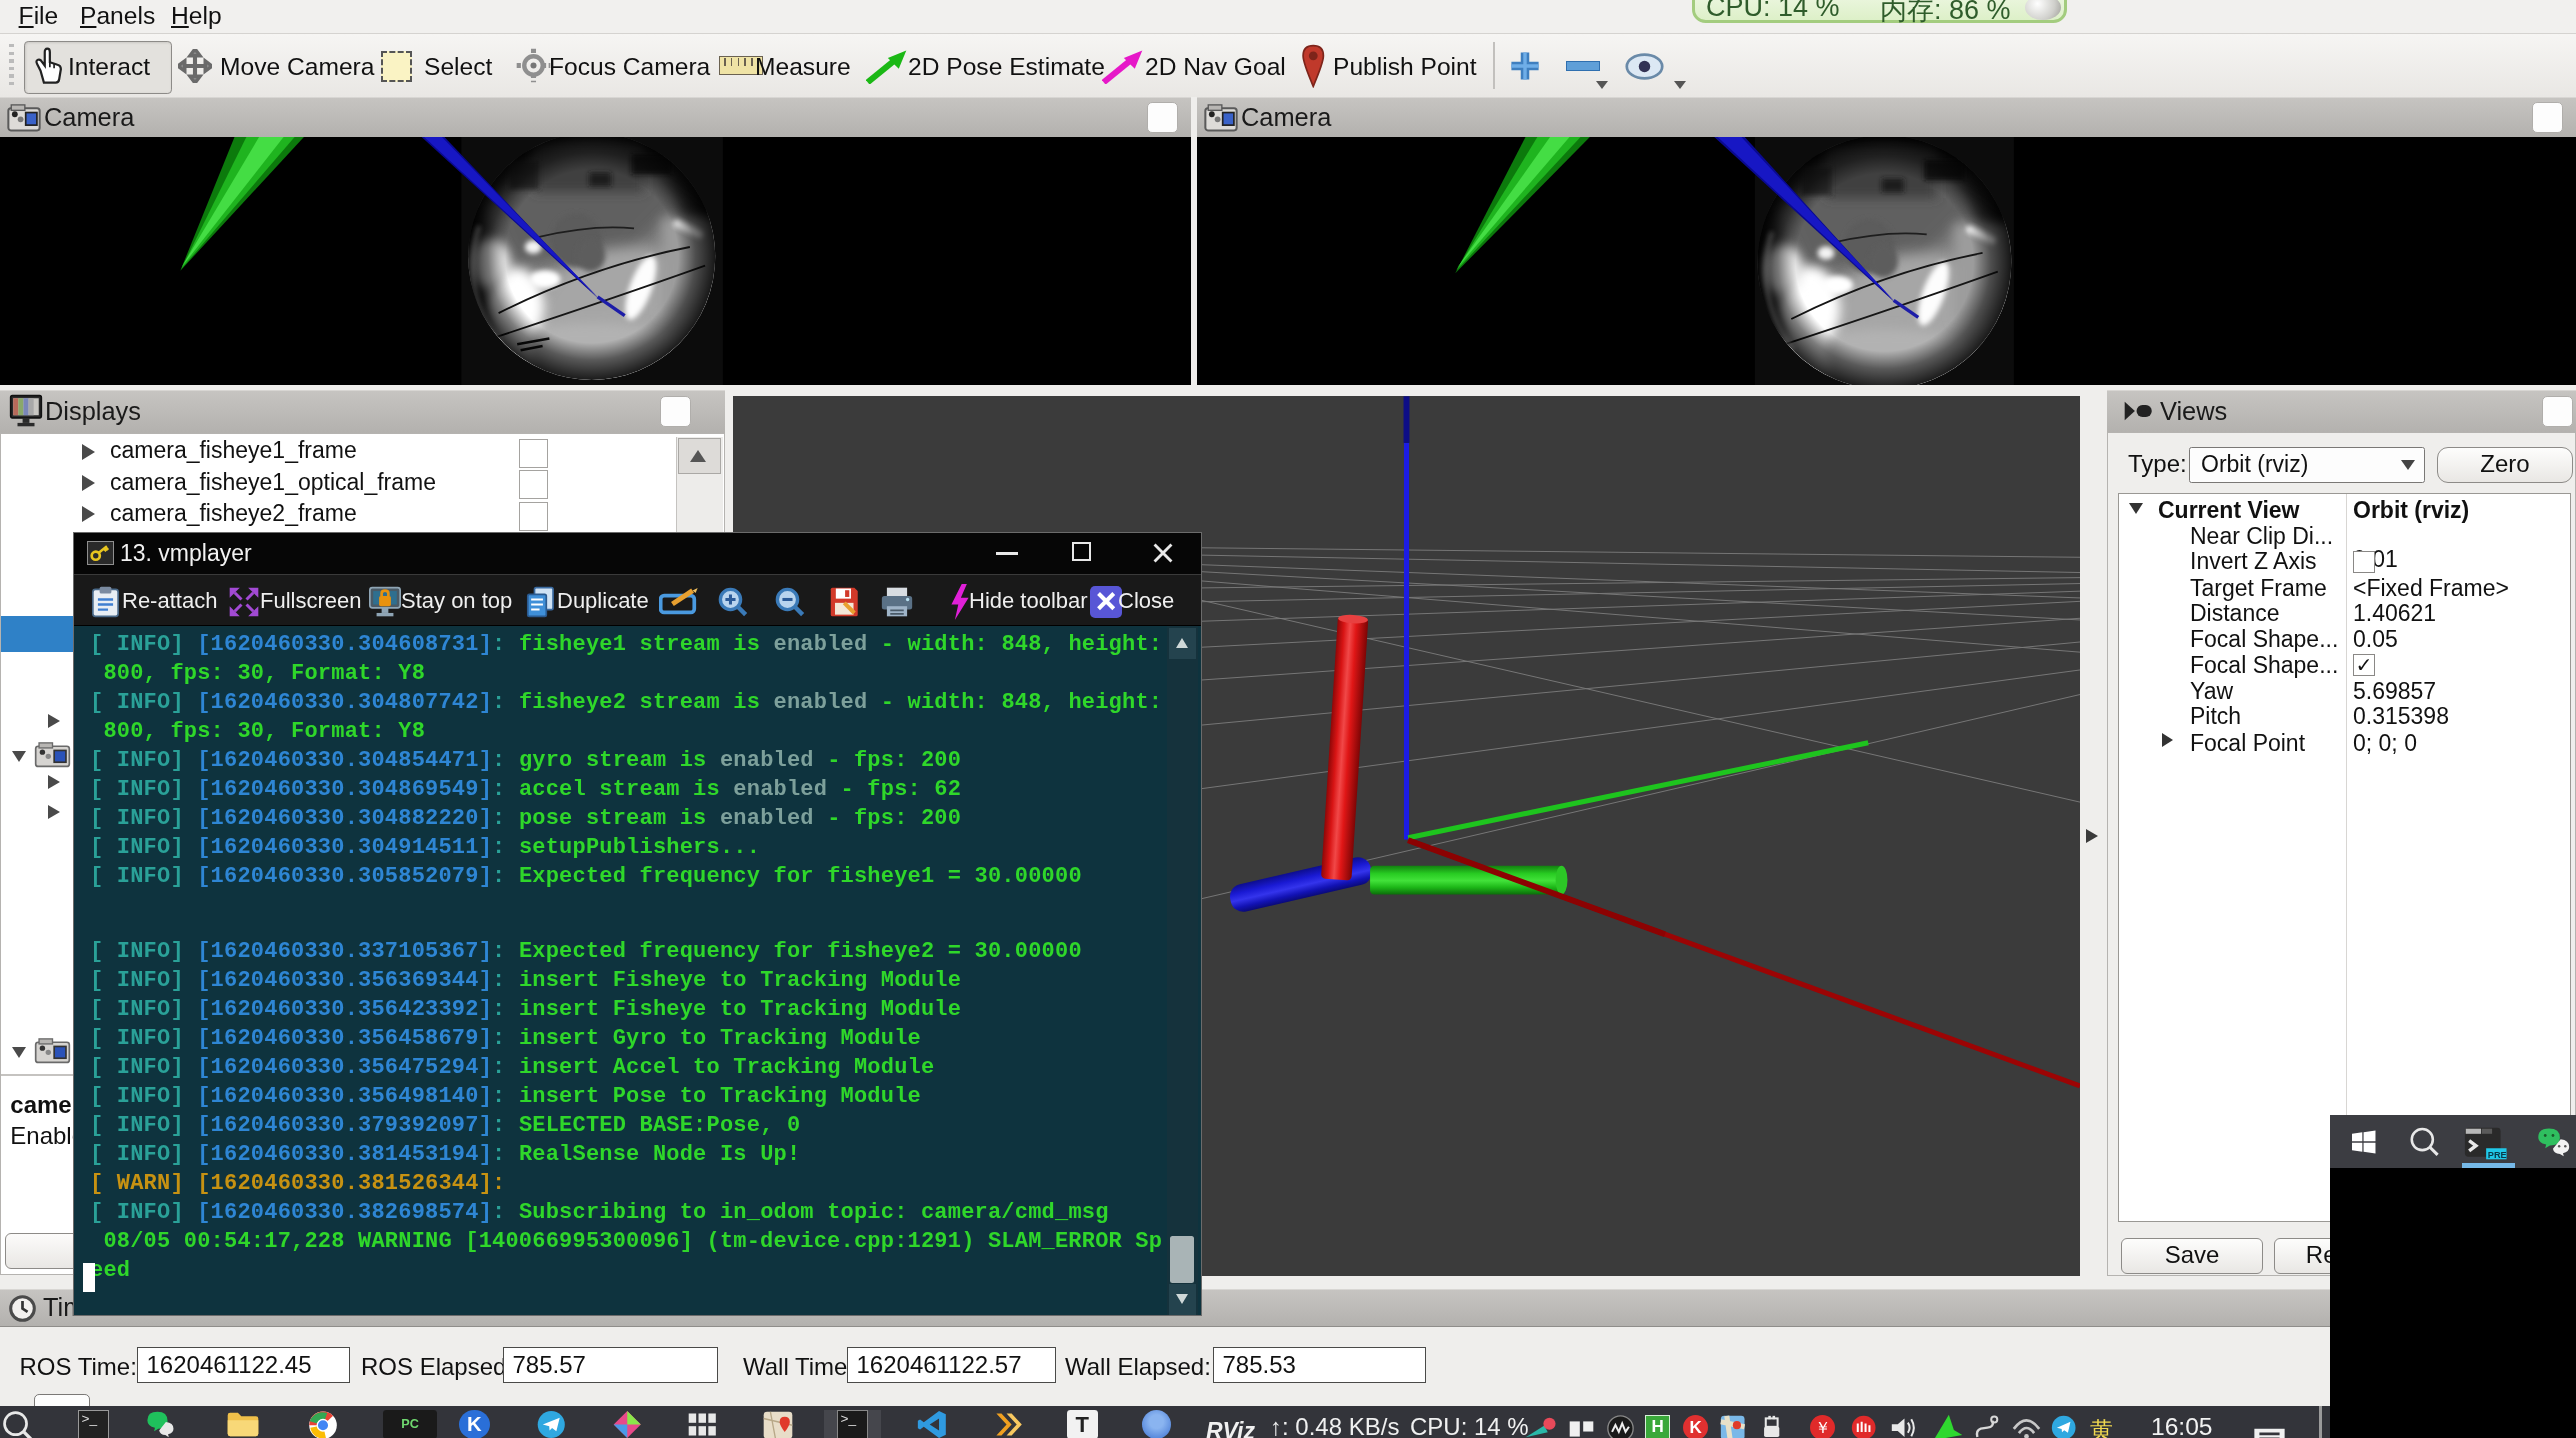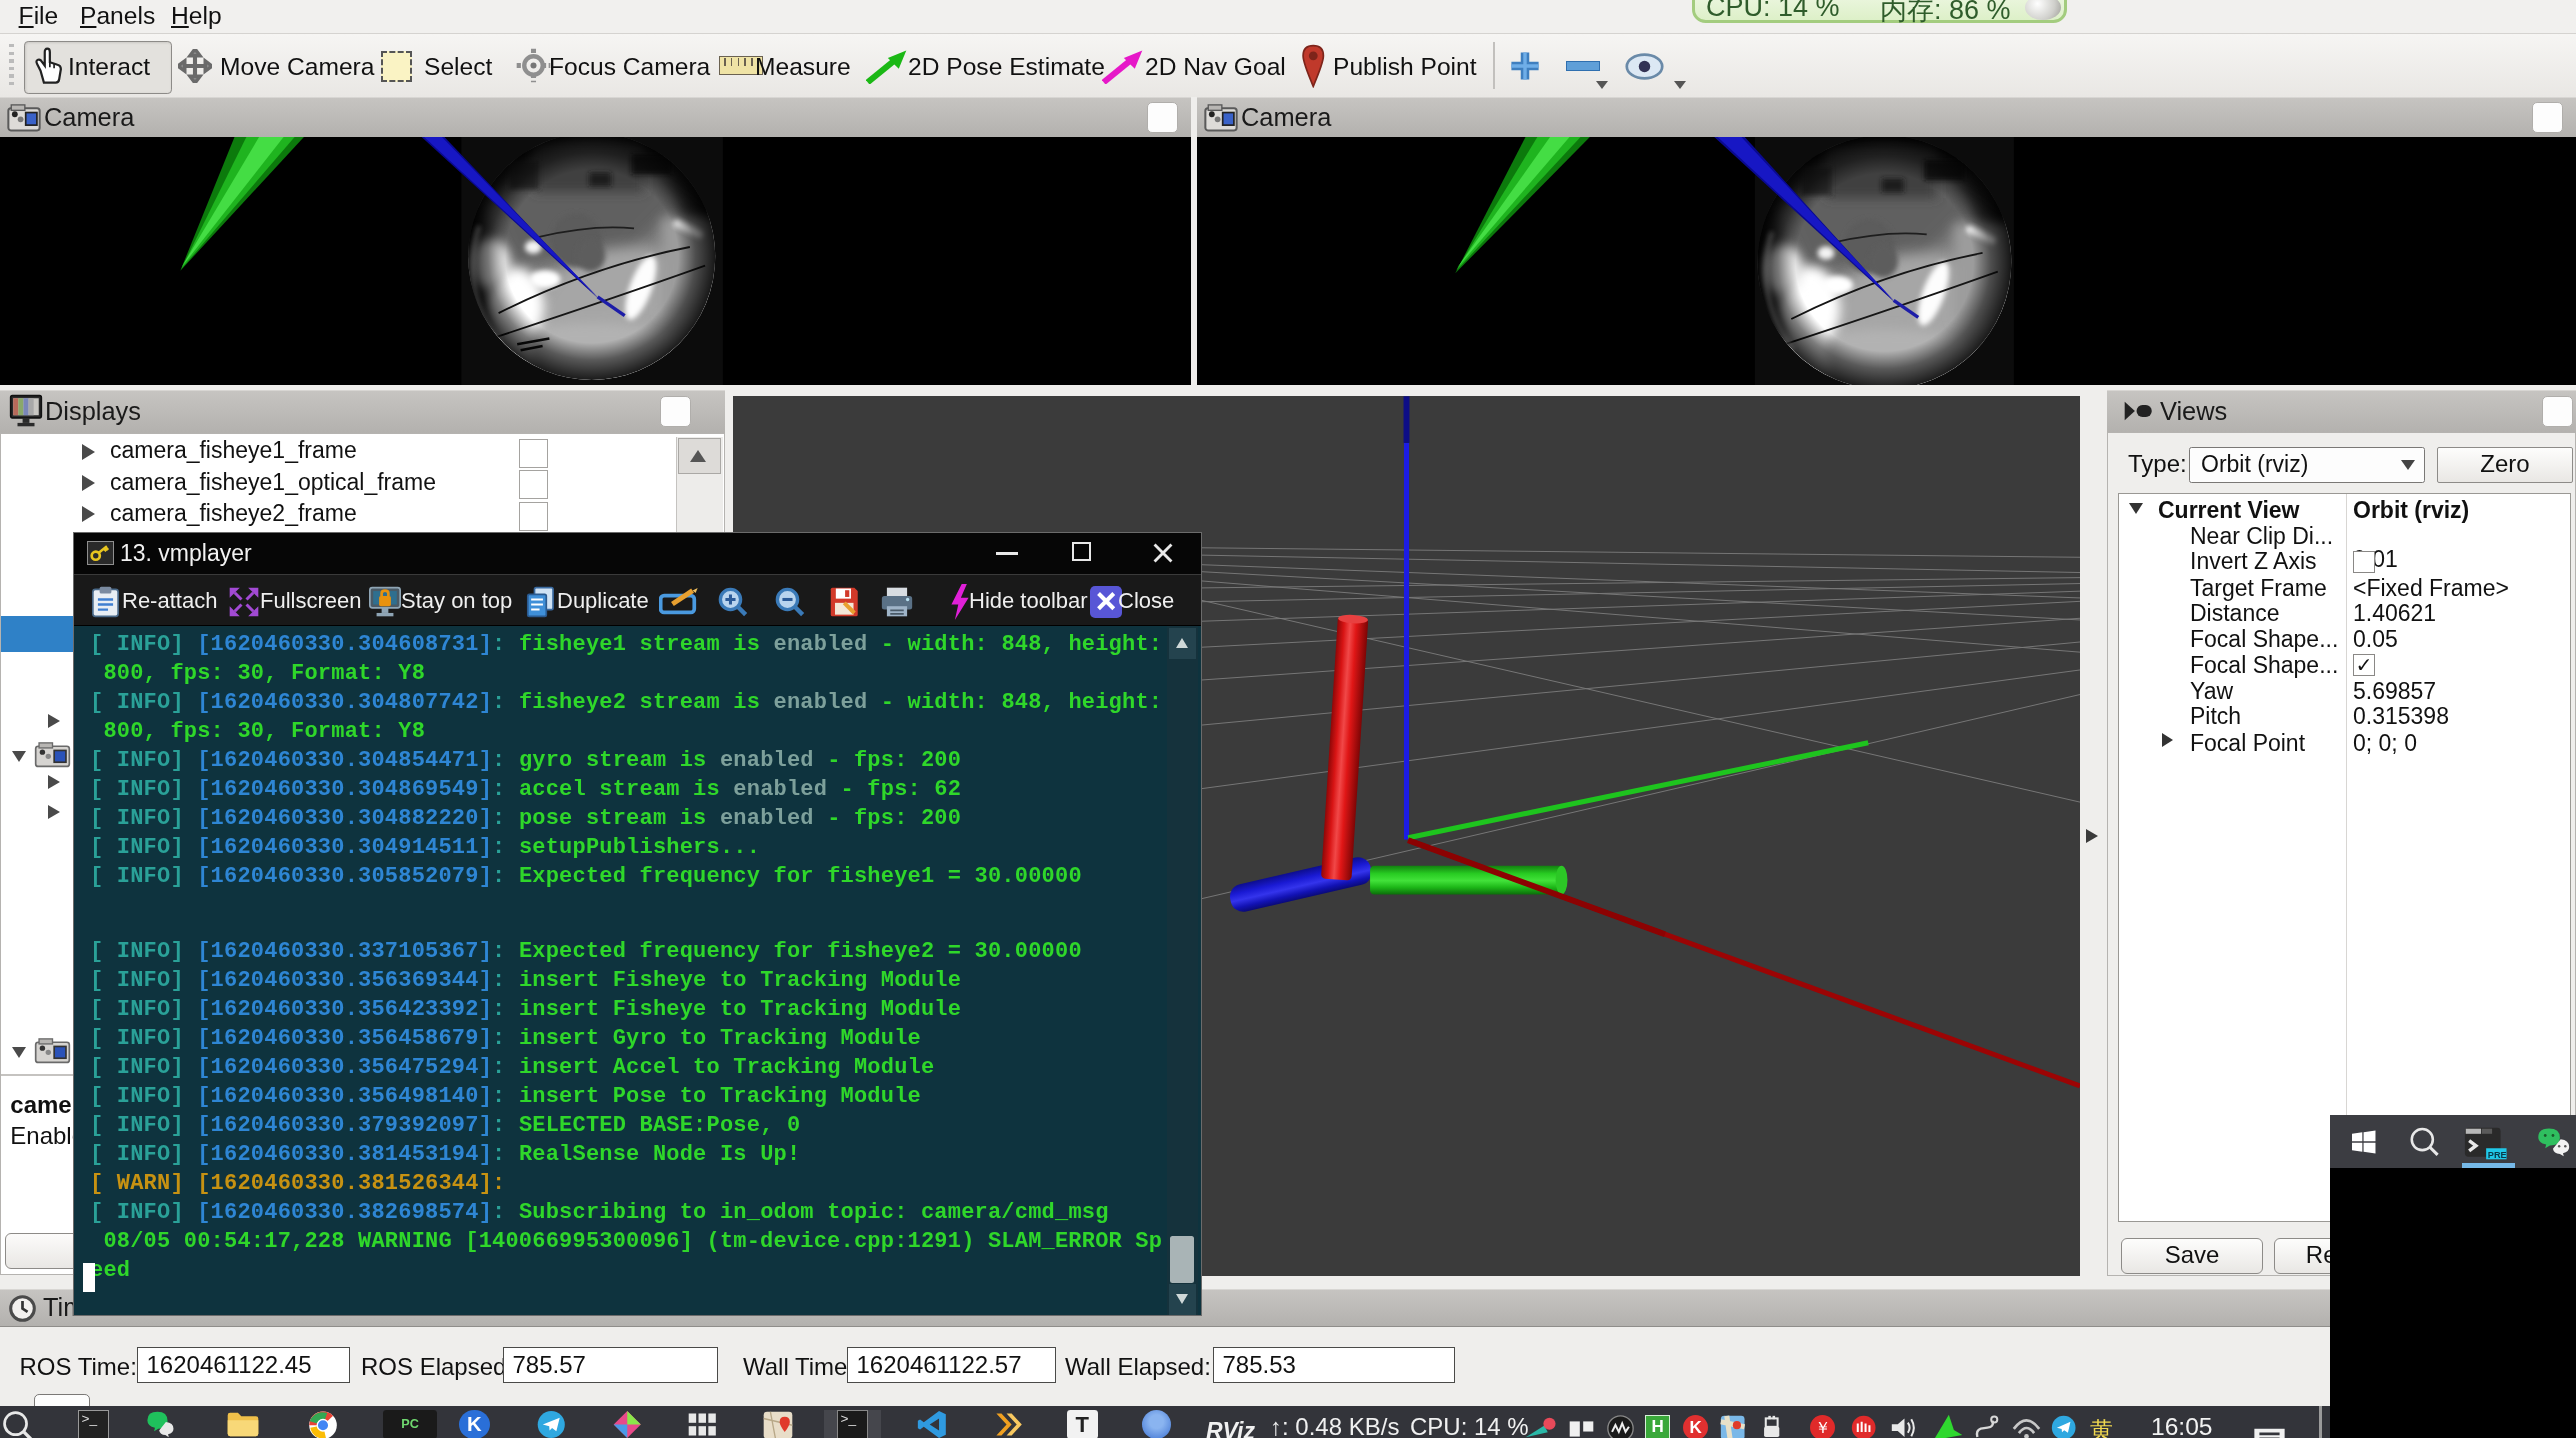--- a/index.html
+++ b/index.html
@@ -368,21 +368,21 @@
     <path d="M1 1 L7 6.5 L1 12 Z" fill="#222"></path>
     <rect x="8" y="3" width="9" height="7" rx="3.5" fill="#222"></rect>
   </svg>
   <div class="abs" style="left:2160px;top:397px;font-size:25.4px;color:#1a1a1a;">Views</div>
   <div class="pcheck" style="left:2542px;top:396px;"></div>
   <div class="abs" style="left:2107px;top:432px;width:469px;height:844px;background:#efeeec;border:0.8px solid #b5b3b0;box-sizing:border-box;"></div>
   <div class="abs" style="left:2128px;top:450px;font-size:24px;color:#111;">Type:</div>
   <div class="abs" style="left:2189px;top:447px;width:236px;height:36px;background:#fdfdfd;border:1.7px solid #7a7876;border-radius:2.5px;box-sizing:border-box;"></div>
   <div class="abs" style="left:2201px;top:451px;font-size:23px;color:#111;">Orbit (rviz)</div>
   <div class="abs" style="left:2401px;top:460px;width:0;height:0;border-top:10.2px solid #444;border-left:7.6px solid transparent;border-right:7.6px solid transparent;"></div>
-  <div class="abs" style="left:2437px;top:447px;width:136px;height:36px;background:linear-gradient(#fdfdfc,#e9e7e4);border:1.7px solid #8d8b88;border-radius:2px;box-sizing:border-box;text-align:center;font-size:24px;color:#111;line-height:32px;">Zero</div>
+  <div class="abs" style="left:2437px;top:447px;width:136px;height:36px;background:linear-gradient(#fdfdfc,#e9e7e4);border:1.7px solid #8d8b88;border-radius:11px;box-sizing:border-box;text-align:center;font-size:24px;color:#111;line-height:32px;">Zero</div>
 
   <div class="abs" style="left:2118px;top:493px;width:453px;height:729px;background:#fff;border:0.8px solid #9a9894;box-sizing:border-box;"></div>
   <div class="abs" style="left:2346px;top:494px;width:0.8px;height:727px;background:#d8d6d3;"></div>
   <div class="abs" style="left:2129px;top:503px;width:0;height:0;border-top:11px solid #333;border-left:7.6px solid transparent;border-right:7.6px solid transparent;"></div>
   <div class="abs" style="left:2158px;top:497px;font-size:23px;font-weight:bold;color:#111;">Current View</div>
   <div class="abs" style="left:2353px;top:497px;font-size:23px;font-weight:bold;color:#111;">Orbit (rviz)</div>
   <div class="abs" style="left:2190px;top:523px;font-size:23px;color:#111;">Near Clip Di...</div>
   <div class="abs" style="left:2353px;top:546px;font-size:23px;color:#111;">0.01</div>
   <div class="abs" style="left:2190px;top:548px;font-size:23px;color:#111;">Invert Z Axis</div>
   <div class="abs" style="left:2353px;top:551px;width:22px;height:22px;background:#fff;border:1.7px solid #8a8886;box-sizing:border-box;"></div>
@@ -418,21 +418,21 @@
     <path d="M8 3.5 V8 L11 10" stroke="#333" stroke-width="1.6" fill="none"></path>
   </svg>
   <div class="abs" style="left:43px;top:1293px;font-size:25.4px;color:#1a1a1a;">Time</div>
   <div class="abs" style="left:19.5px;top:1353px;font-size:24px;color:#111;">ROS Time:</div>
   <div class="abs" style="left:137px;top:1347px;width:213px;height:36px;background:#fff;border:1.7px solid #4a4a48;box-sizing:border-box;font-size:24px;color:#111;padding:3.4px 0 0 8.5px;">1620461122.45</div>
   <div class="abs" style="left:361px;top:1353px;font-size:24px;color:#111;">ROS Elapsed:</div>
   <div class="abs" style="left:503px;top:1347px;width:215px;height:36px;background:#fff;border:1.7px solid #4a4a48;box-sizing:border-box;font-size:24px;color:#111;padding:3.4px 0 0 8.5px;">785.57</div>
   <div class="abs" style="left:727px;top:1353px;font-size:24px;color:#111;margin-left:16px;">Wall Time:</div>
   <div class="abs" style="left:847px;top:1347px;width:209px;height:36px;background:#fff;border:1.7px solid #4a4a48;box-sizing:border-box;font-size:24px;color:#111;padding:3.4px 0 0 8.5px;">1620461122.57</div>
   <div class="abs" style="left:1065px;top:1353px;font-size:24px;color:#111;">Wall Elapsed:</div>
-  <div class="abs" style="left:1213px;top:1347px;width:242px;height:36px;background:#fff;border:1.7px solid #4a4a48;box-sizing:border-box;font-size:24px;color:#111;padding:3.4px 0 0 8.5px;">785.53</div>
+  <div class="abs" style="left:1213px;top:1347px;width:213px;height:36px;background:#fff;border:1.7px solid #4a4a48;box-sizing:border-box;font-size:24px;color:#111;padding:3.4px 0 0 8.5px;">785.53</div>
   <div class="abs" style="left:34px;top:1394px;width:56px;height:24px;background:#fdfdfd;border:1.7px solid #7a7876;border-radius:5.1px;box-sizing:border-box;"></div>
 </div>
 
 <div id="terminal" class="abs" style="left:73px;top:532px;width:1129px;height:784px;border:0.8px solid #6b6b6b;box-sizing:border-box;background:#0e333e;overflow:hidden;">
 
   <div class="abs" style="left:0;top:0;width:1129px;height:41px;background:#060606;"></div>
   <div class="abs" style="left:12.7px;top:7.6px;width:27px;height:24.6px;background:#2a2a2a;border:1.7px solid #8f8f8f;box-sizing:border-box;"></div>
   <svg class="abs" style="left:16px;top:11px;" width="20.3" height="18" viewBox="0 0 12 10">
     <circle cx="3.4" cy="6.6" r="2.4" fill="none" stroke="#e8c520" stroke-width="1.6"></circle>
     <path d="M5 5 L10 1 M8.2 2.4 L9.6 4 M9.2 1.6 L10.8 3.2" stroke="#e8c520" stroke-width="1.4"></path>

